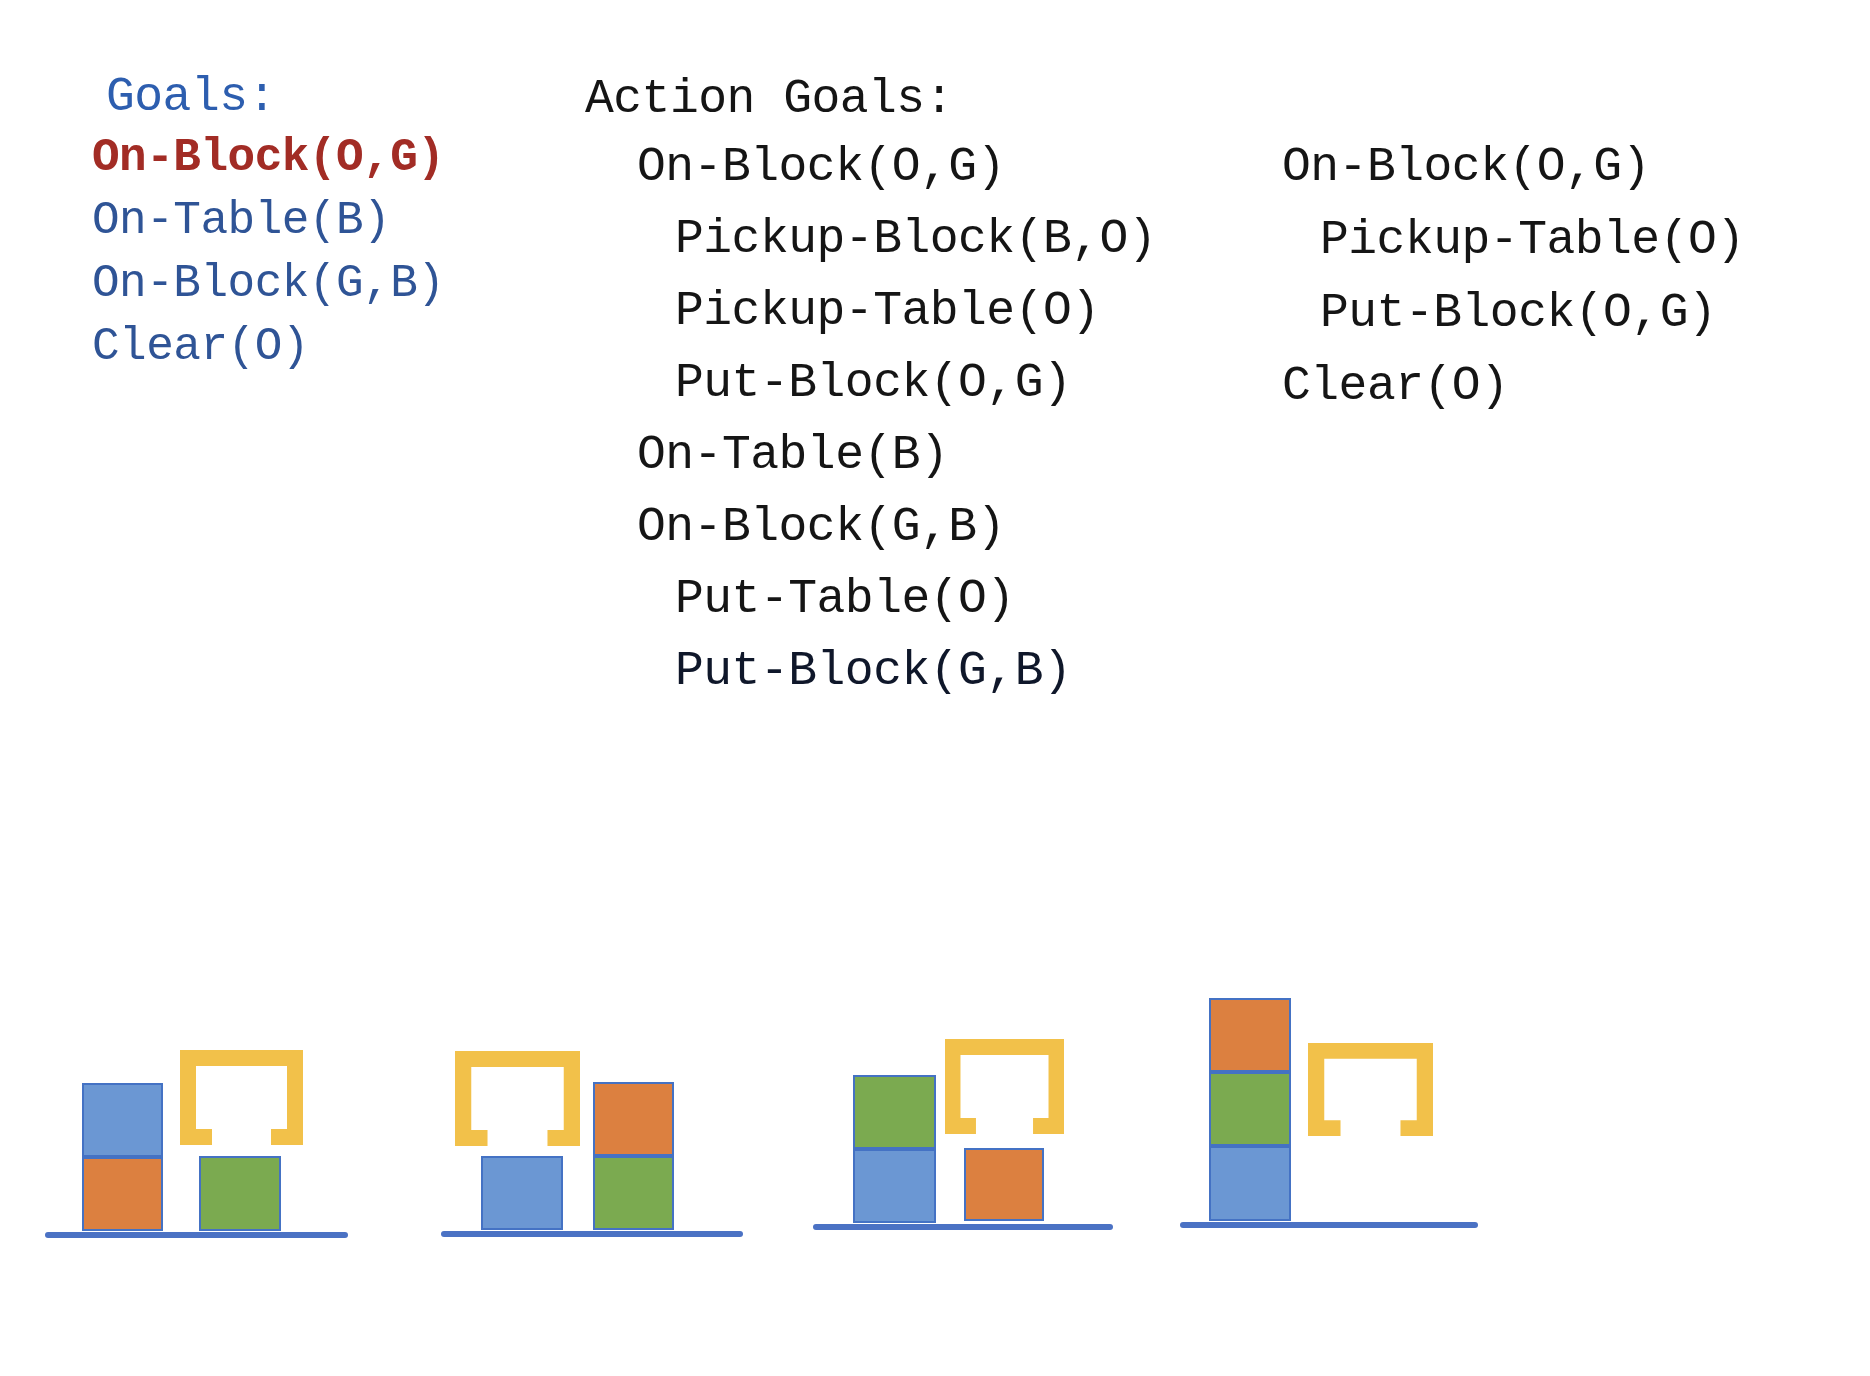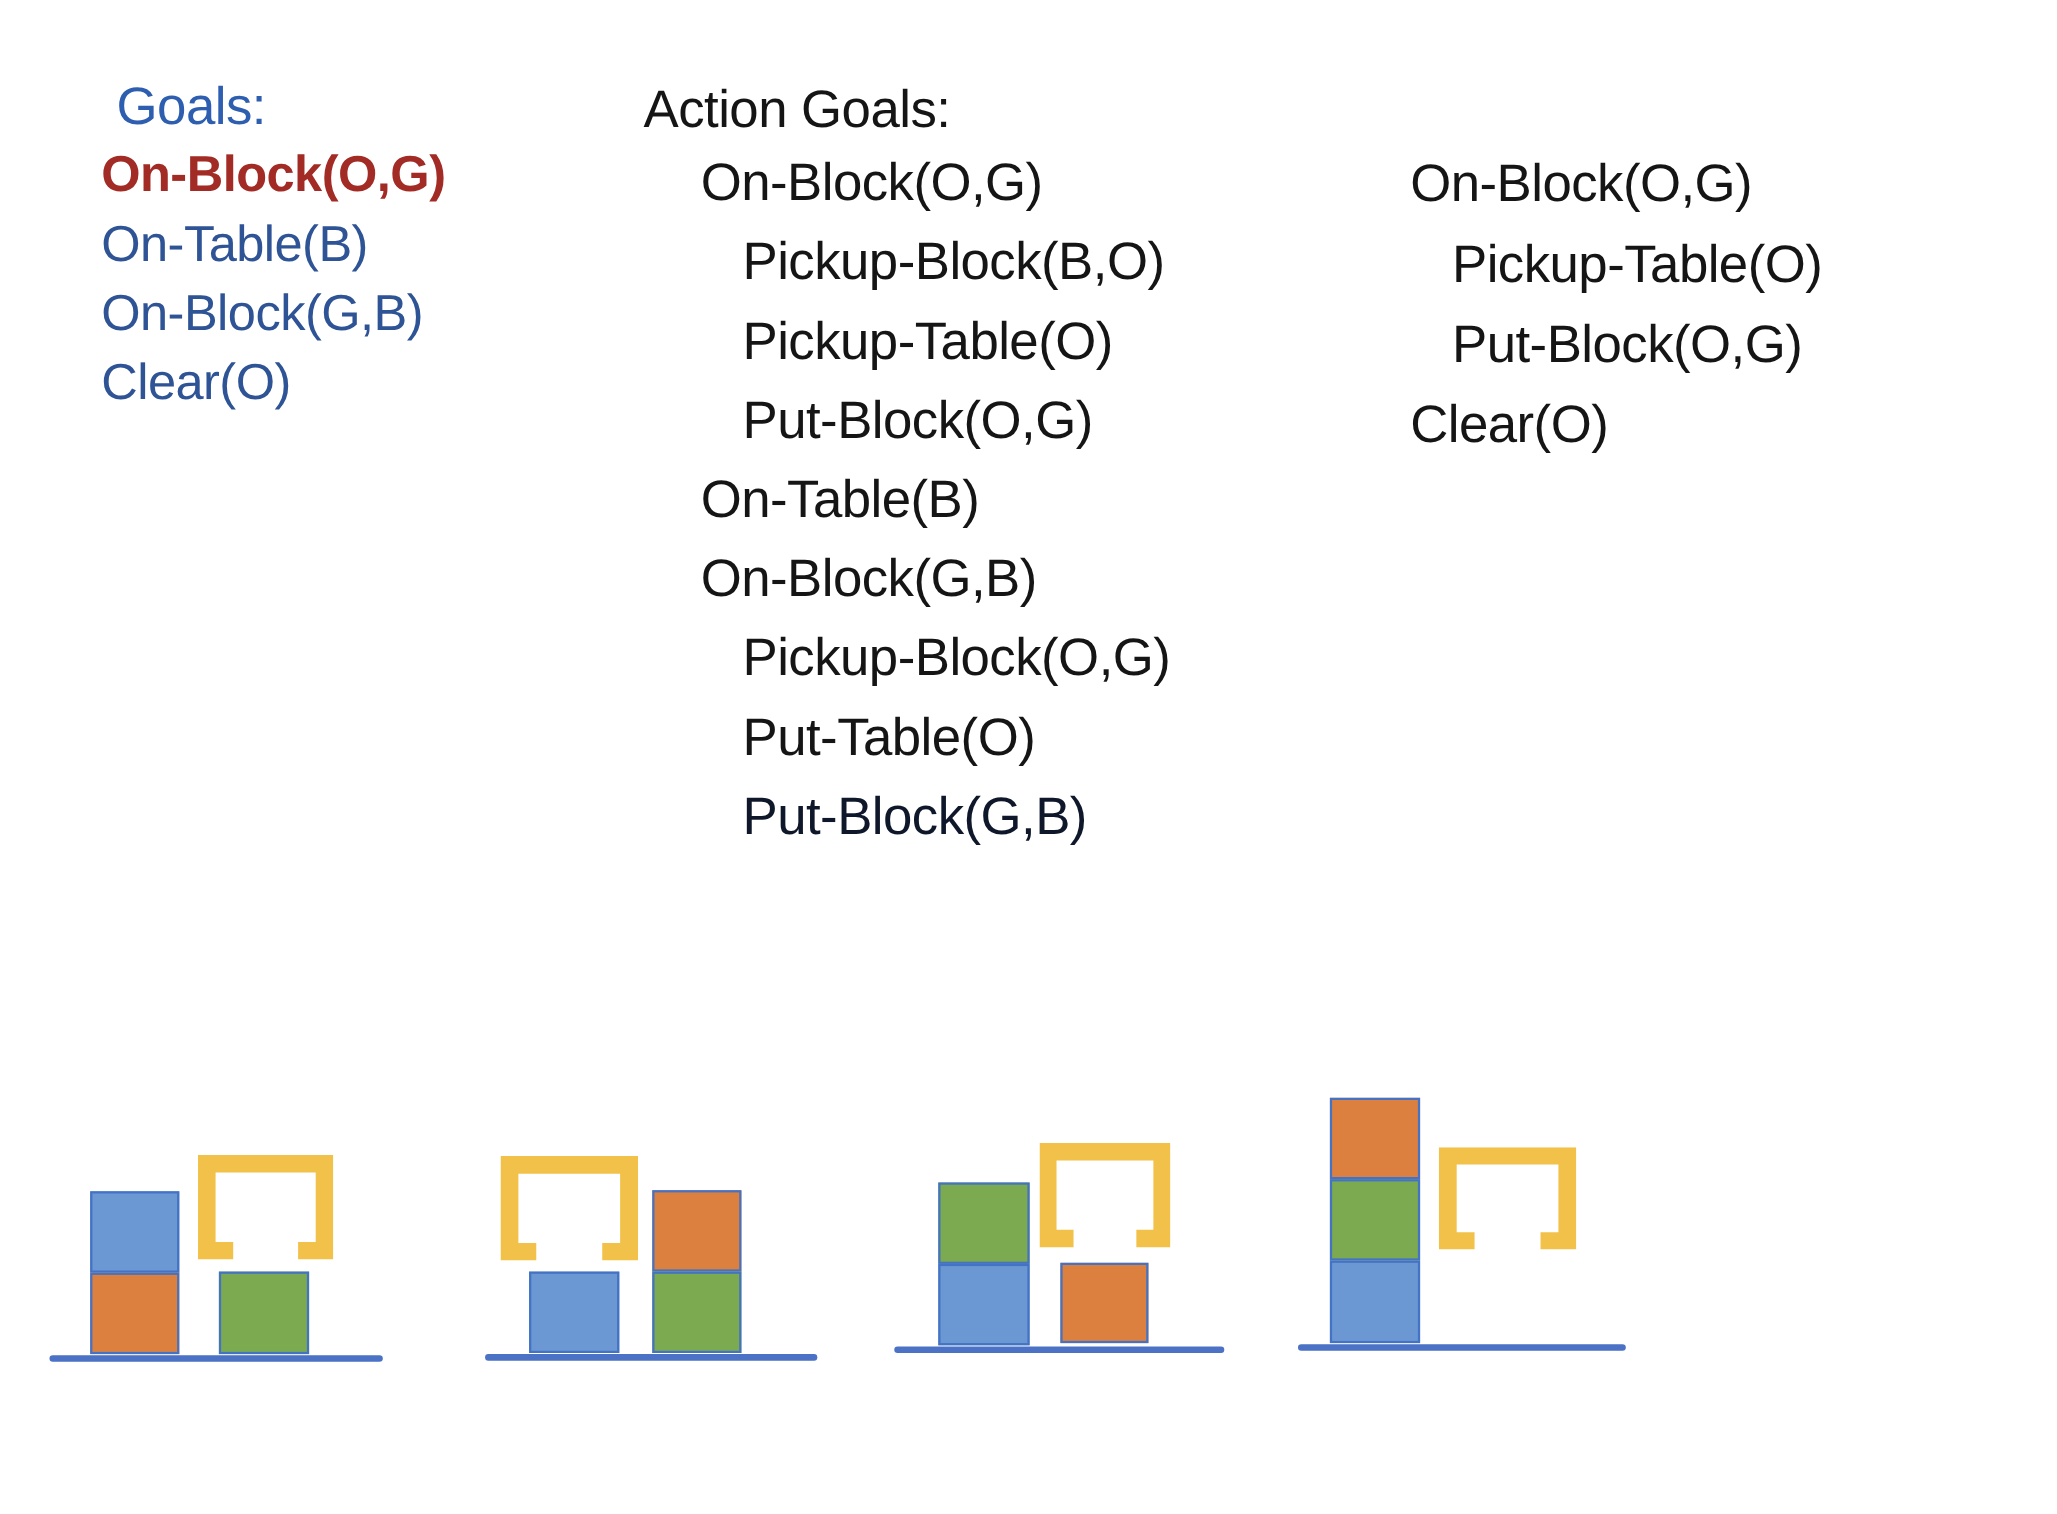--- a/index.html
+++ b/index.html
@@ -1,21 +1,21 @@
 <!DOCTYPE html>
 <html><head>
 <meta charset="utf-8">
 <style>
   html,body{margin:0;padding:0;background:#ffffff;}
   .canvas{
     position:relative;
     width:1870px;height:1376px;
     background:#ffffff;
     overflow:hidden;
-    font-family:Liberation Sans, sans-serif;
+    font-family:Liberation Mono, monospace;
   }
   .txt{position:absolute;white-space:nowrap;letter-spacing:-0.5px;}
   .goals-title{left:106px;top:70px;font-size:48px;}
   .goals-list{left:92px;top:127px;}
   .goal-line{font-size:46px;line-height:63px;}
   .goal-line.hl{font-weight:700;}
   .plan-title{left:585px;top:72px;font-size:48px;}
   .plan-col{position:absolute;}
   .plan-col1{left:637px;top:131px;}
   .plan-col2{left:1282px;top:131px;}
@@ -39,21 +39,20 @@
       <div class="goal-line" style="color: rgb(47, 84, 150);">Clear(O)</div>
     </div>
   <div class="txt plan-title" style="color: rgb(21, 21, 21);">Action Goals:</div>
   <div class="plan-col plan-col1">
       <div class="plan-line" style="color: rgb(21, 21, 21);">On-Block(O,G)</div>
       <div class="plan-line lvl2" style="color: rgb(21, 21, 21);">Pickup-Block(B,O)</div>
       <div class="plan-line lvl2" style="color: rgb(21, 21, 21);">Pickup-Table(O)</div>
       <div class="plan-line lvl2" style="color: rgb(21, 21, 21);">Put-Block(O,G)</div>
       <div class="plan-line" style="color: rgb(21, 21, 21);">On-Table(B)</div>
       <div class="plan-line" style="color: rgb(21, 21, 21);">On-Block(G,B)</div>
-      <div class="plan-line lvl2" style="color: rgb(21, 21, 21);">Pickup-Block(O,G)</div>
       <div class="plan-line lvl2" style="color: rgb(21, 21, 21);">Put-Table(O)</div>
       <div class="plan-line lvl2" style="color: #0f172a;">Put-Block(G,B)</div>
     </div>
   <div class="plan-col plan-col2">
       <div class="plan-line" style="color: rgb(21, 21, 21);">On-Block(O,G)</div>
       <div class="plan-line lvl2" style="color: rgb(21, 21, 21);">Pickup-Table(O)</div>
       <div class="plan-line lvl2" style="color: rgb(21, 21, 21);">Put-Block(O,G)</div>
       <div class="plan-line" style="color: rgb(21, 21, 21);">Clear(O)</div>
     </div>
   <div id="diagrams">

